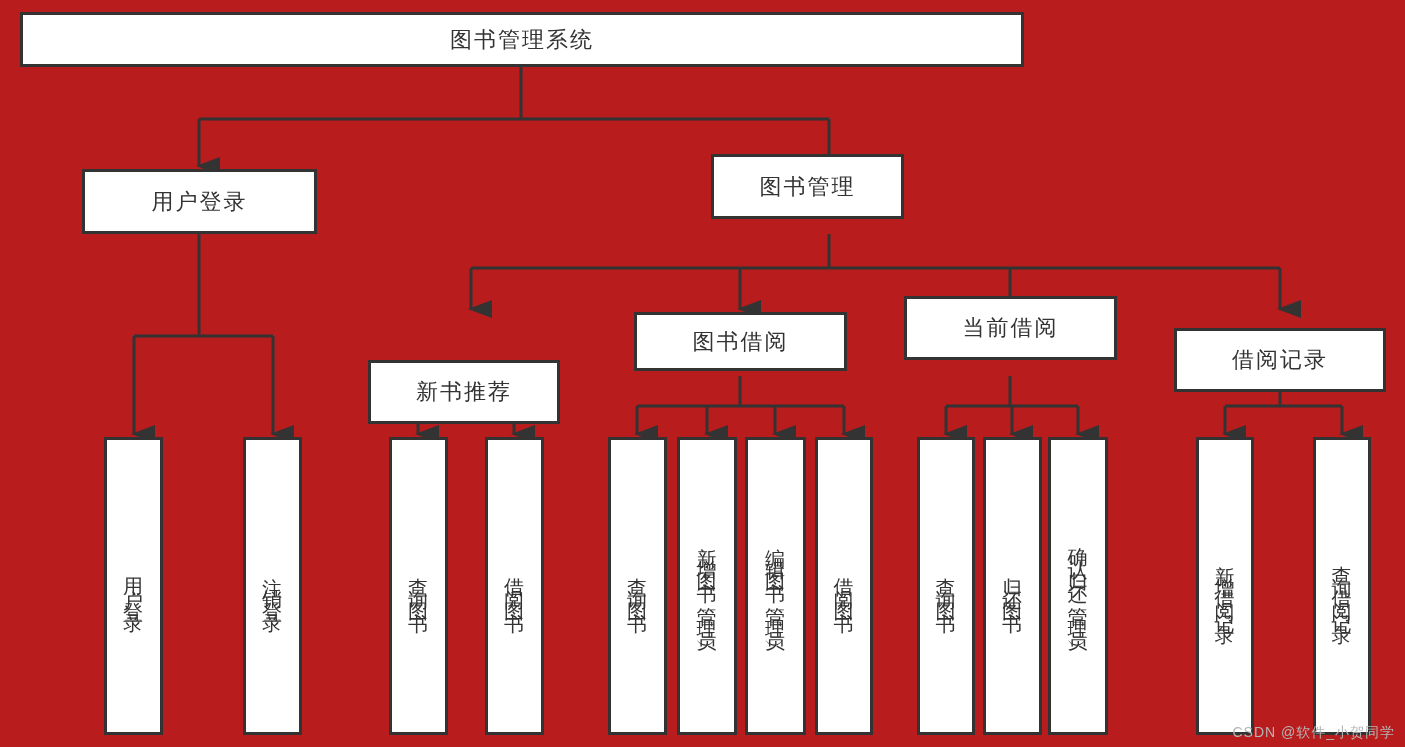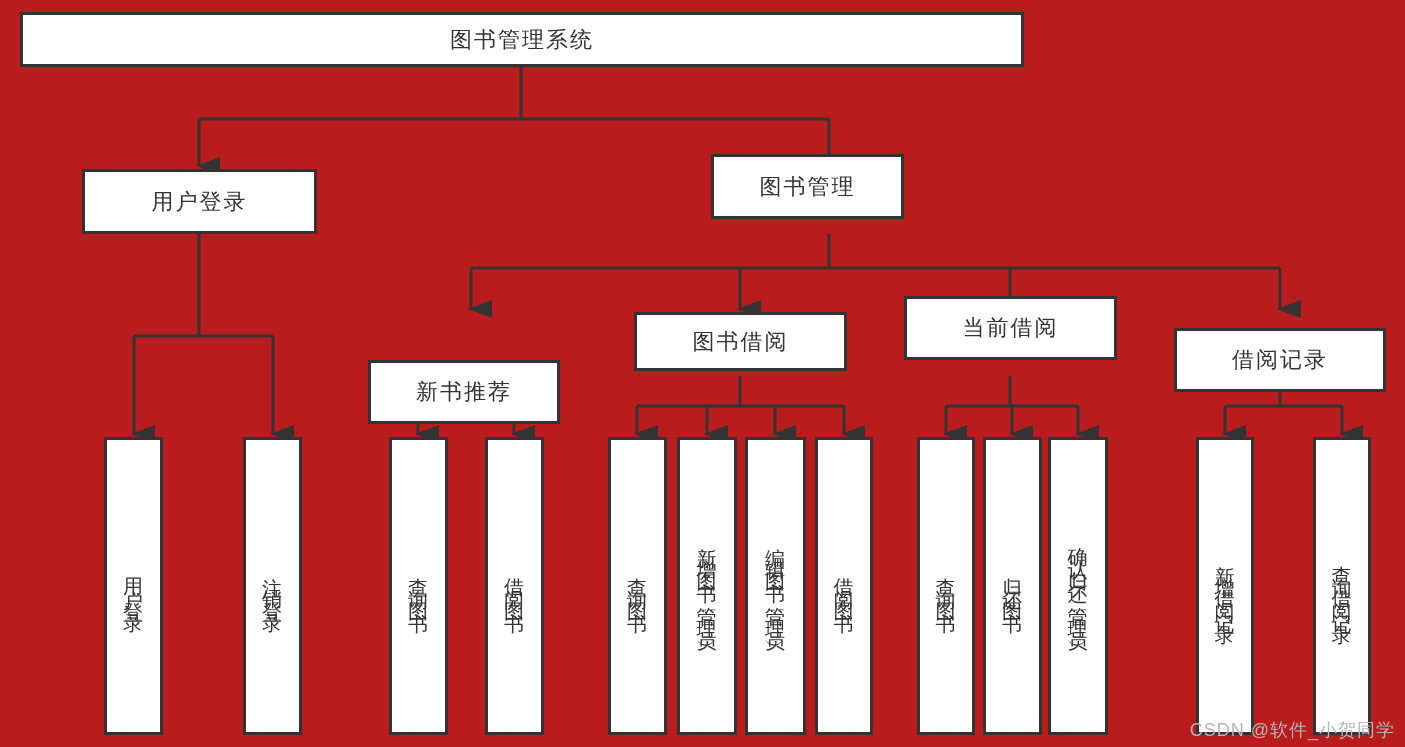--- a/index.html
+++ b/index.html
@@ -45,21 +45,21 @@
     text-orientation: mixed;
     font-size: 20px;
     letter-spacing: 12px;
     line-height: 1.1;
     white-space: nowrap;
   }
   #watermark {
     position: absolute;
     right: 10px;
     bottom: 5px;
-    font-size: 18px;
+    font-size: 14px;
     color: #b5b5b5;
     letter-spacing: 1px;
     white-space: nowrap;
     z-index: 5;
     text-align: right;
   }
 </style>
 </head>
 <body>
 

